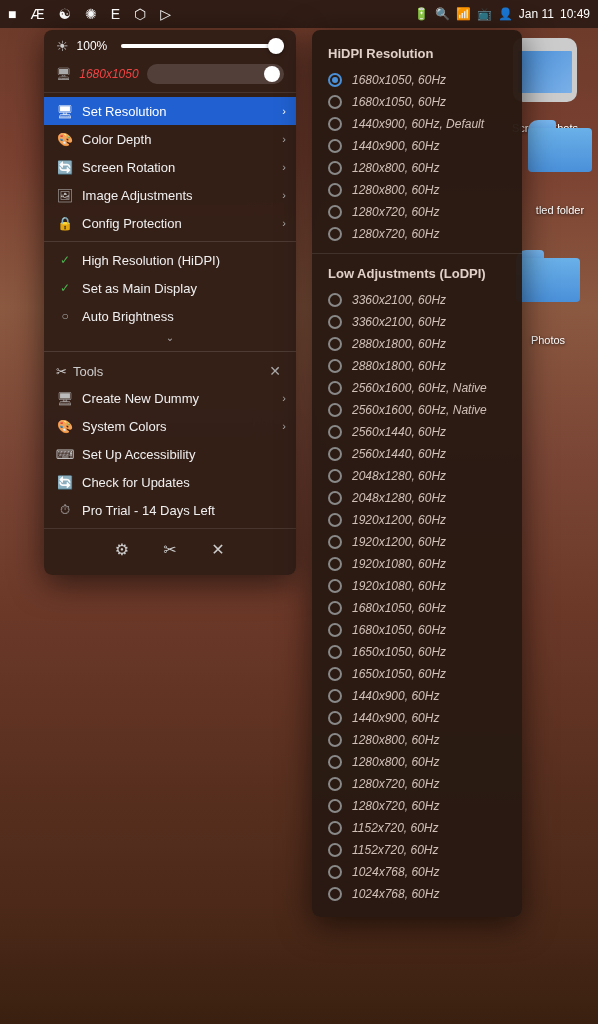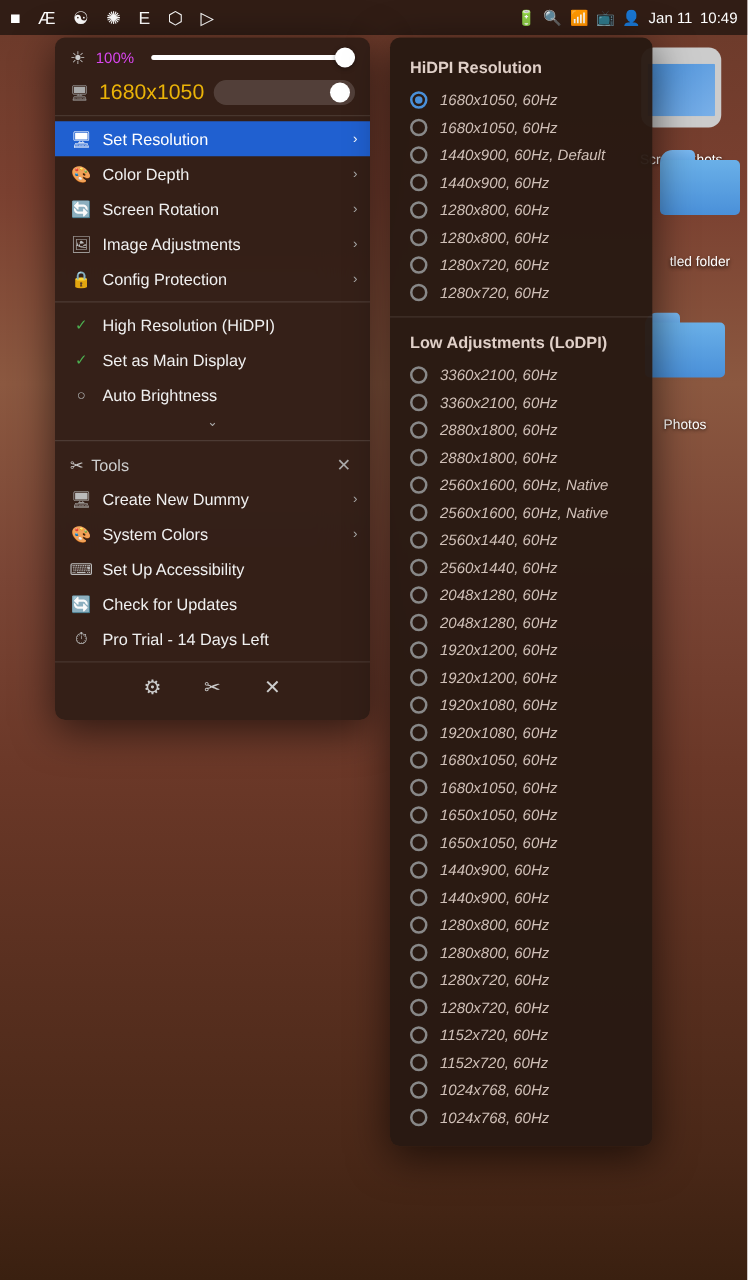--- a/index.html
+++ b/index.html
@@ -175,21 +175,21 @@
       height: 16px;
       background: white;
       border-radius: 50%;
       position: absolute;
       right: 0;
       top: 50%;
       transform: translateY(-50%);
       box-shadow: 0 1px 4px rgba(0,0,0,0.4);
     }
     .brightness-label {
-      color: #d946ef;
+      color: #ffffff;
       font-size: 12px;
       min-width: 36px;
     }
 
     
     .resolution-row {
       padding: 4px 12px 8px;
       display: flex;
       align-items: center;
       gap: 8px;
@@ -211,22 +211,23 @@
       padding: 0 4px;
     }
     .res-toggle-knob {
       width: 16px;
       height: 16px;
       background: white;
       border-radius: 50%;
       margin-left: auto;
     }
     .res-label {
-      color: #eab308;
-      font-size: 17px;
+      color: #ef4444;
+      font-size: 12px;
+      font-style: italic;
     }
 
     
     .menu-item {
       display: flex;
       align-items: center;
       gap: 8px;
       padding: 5px 12px;
       cursor: pointer;
       color: #f0f0f0;

